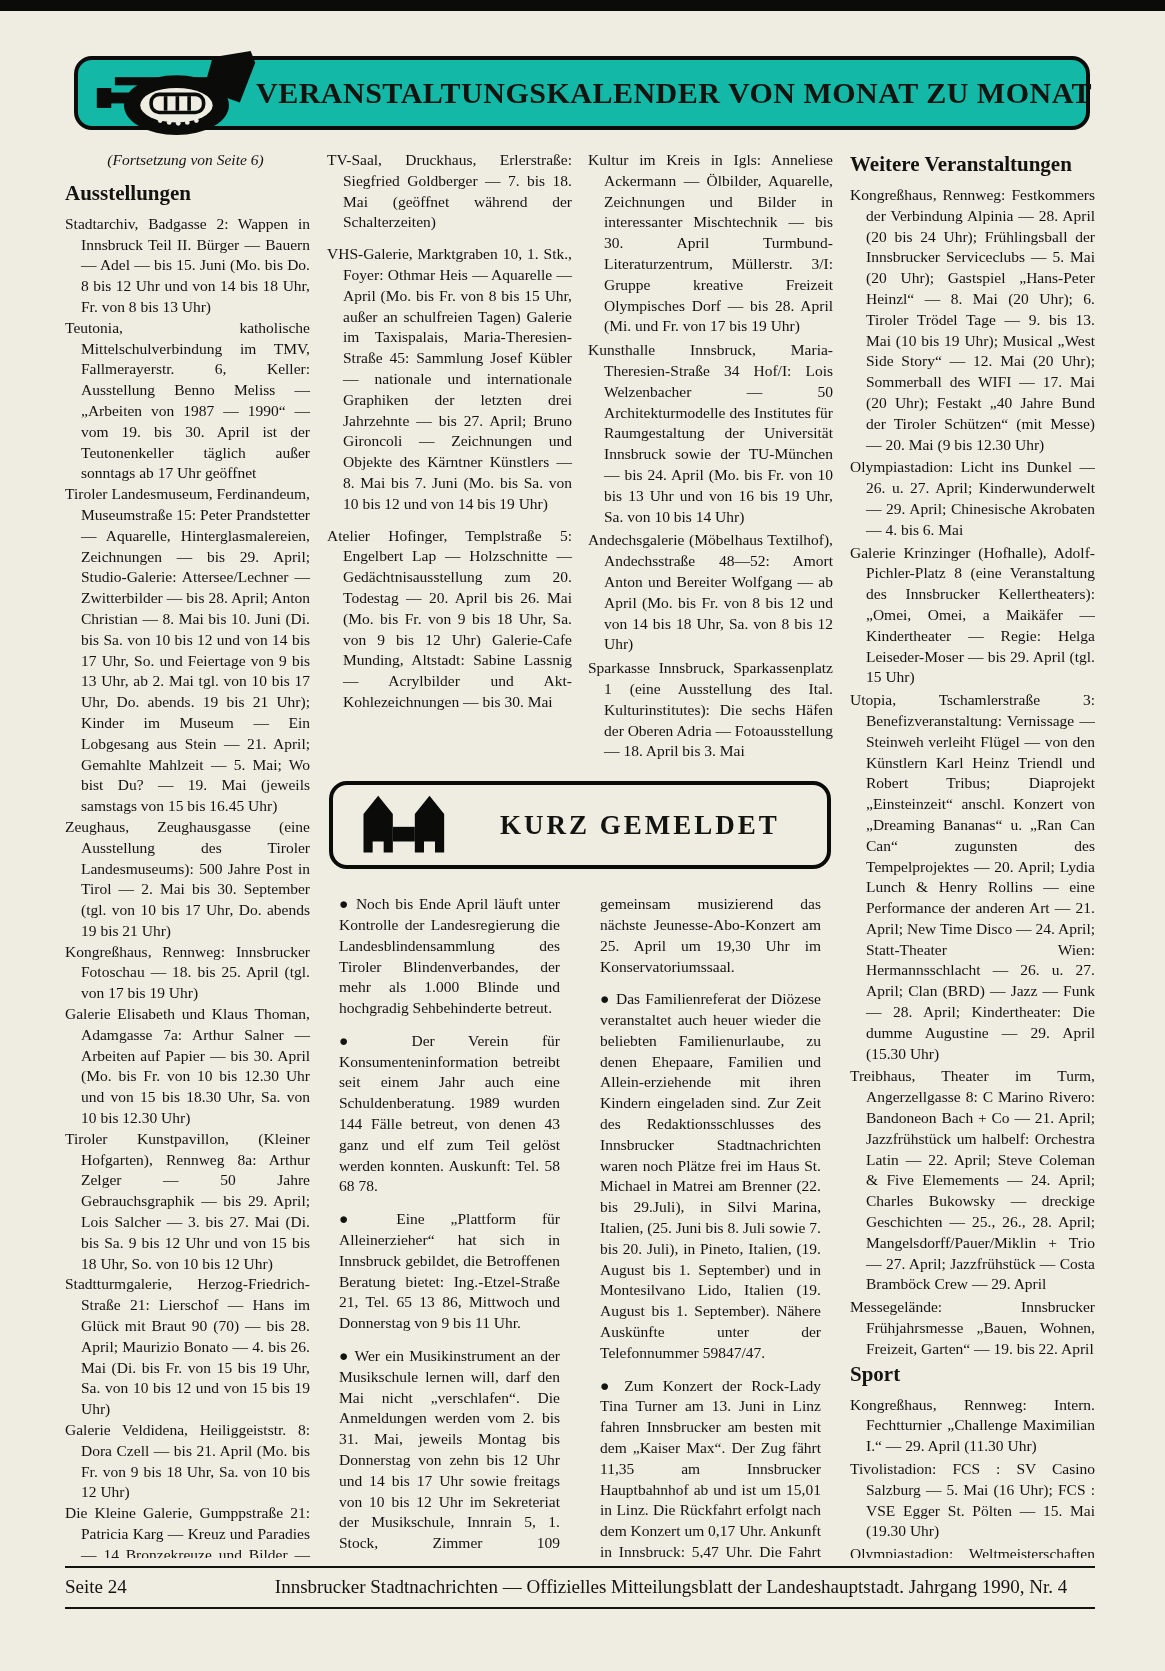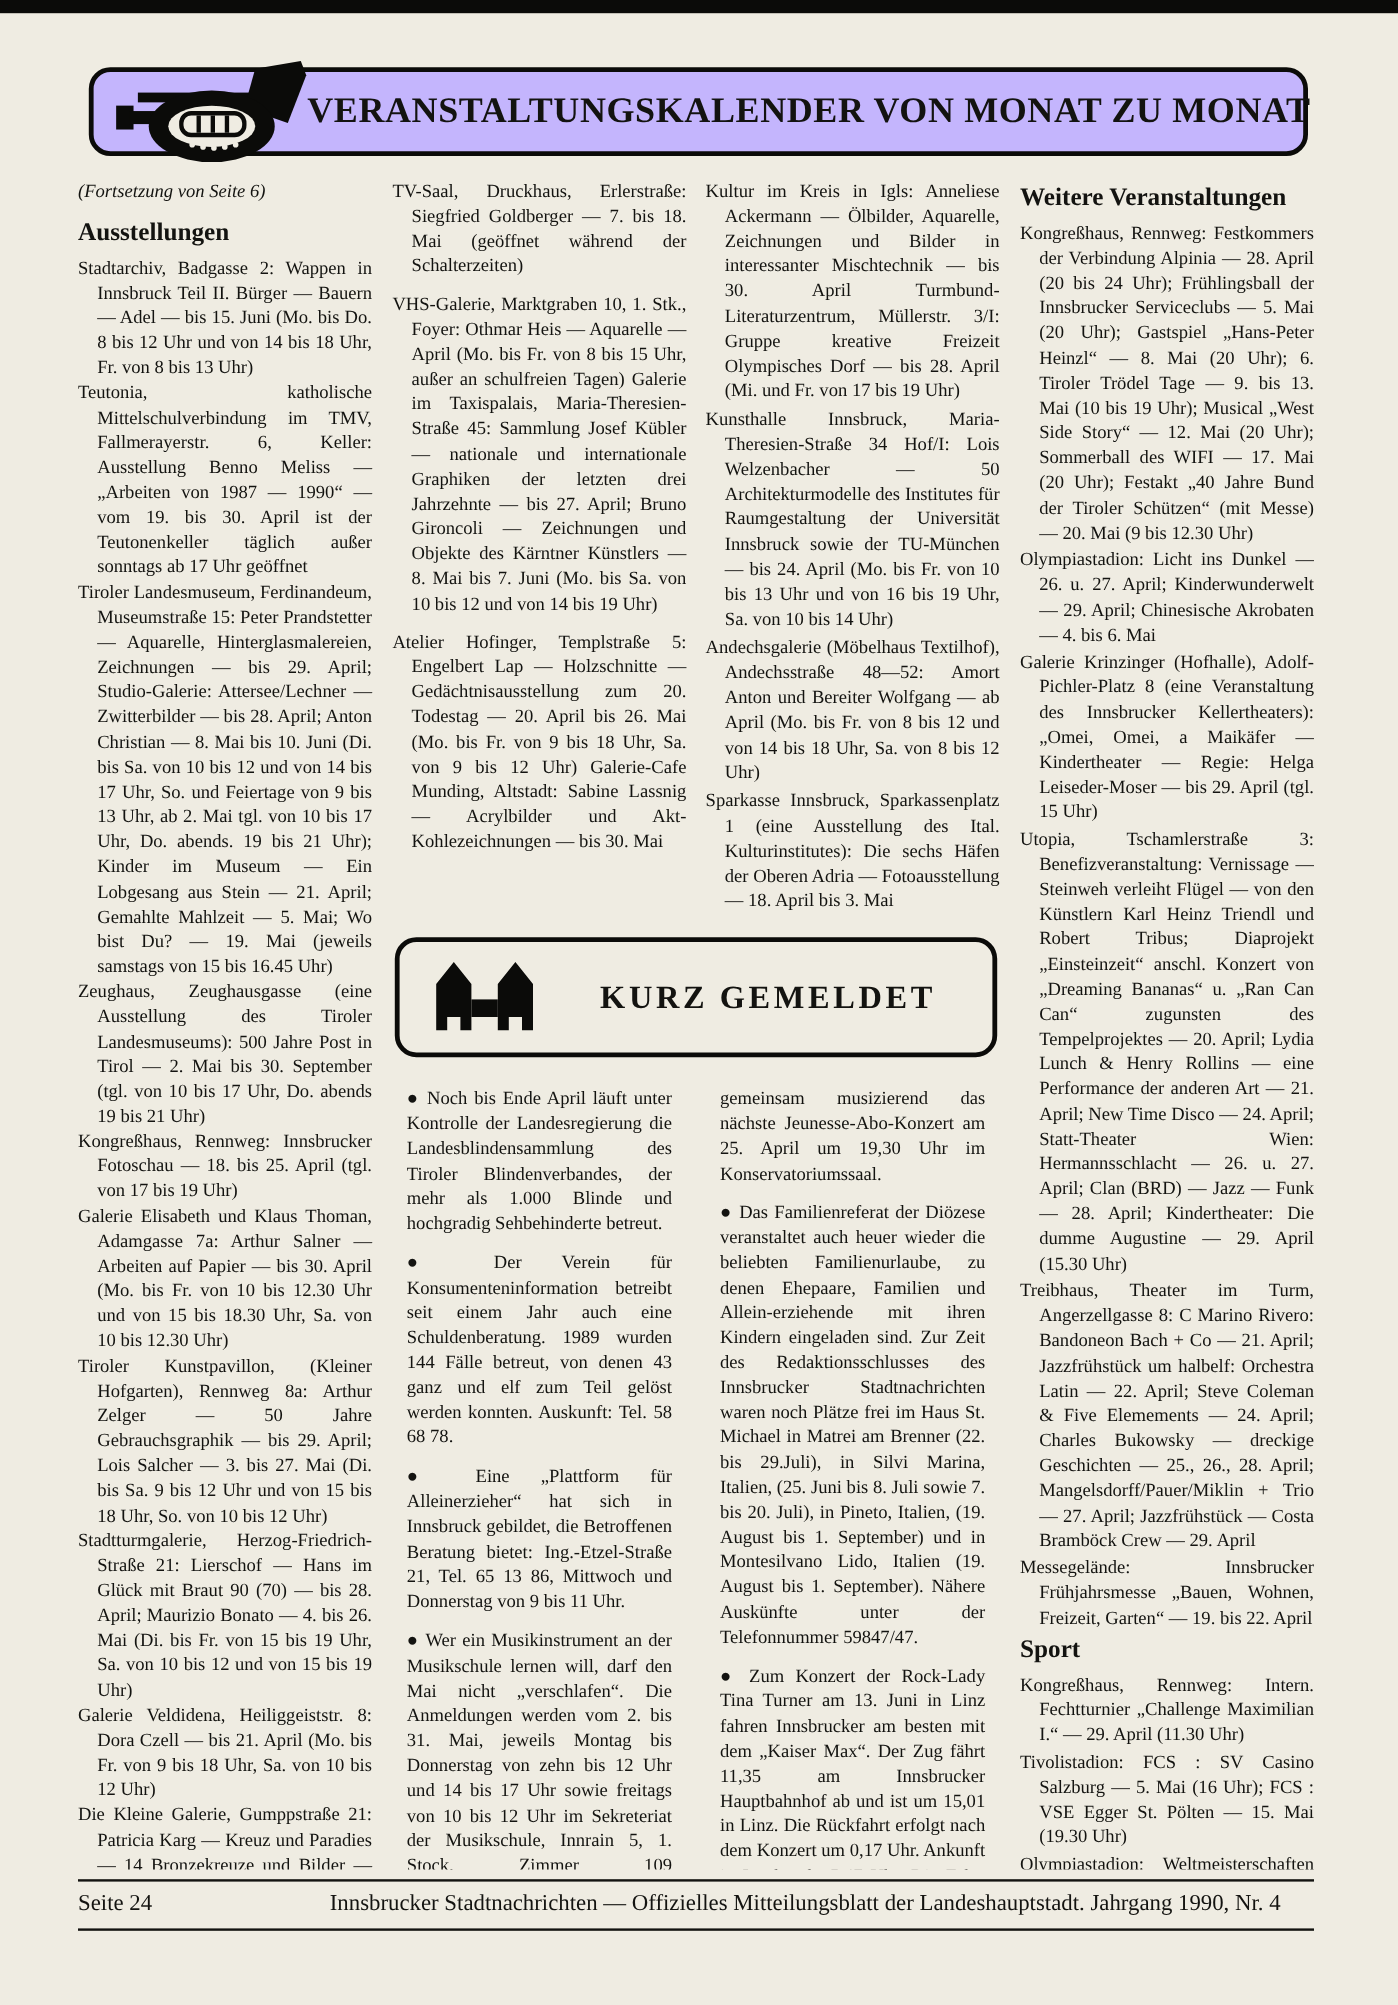--- a/index.html
+++ b/index.html
@@ -9,46 +9,46 @@
     background:#efece2;
     color:#131310;
     font-family:"Liberation Serif", serif;
     overflow:hidden;
   }
   .topbar{position:absolute;top:0;left:0;width:1165px;height:11px;background:#0b0b09;}
   .masthead{
     position:absolute;top:56px;left:74px;width:1016px;height:74px;
     border:4px solid #0b0b09;border-radius:18px;
     display:flex;align-items:center;padding:0 18px;box-sizing:border-box;
-    background:#c4b5fd;
+    background:#14b8a6;
   }
   .masthead .icon-wrap{width:160px;height:86px;flex:0 0 auto;display:flex;align-items:center;}
   .masthead-title{
     flex:1;text-align:center;
     font-size:30px;font-weight:bold;letter-spacing:.5px;white-space:nowrap;
   }
   .main{
     position:absolute;top:150px;left:65px;width:1030px;height:1408px;
     display:grid;grid-template-columns:245px 506px 245px;grid-column-gap:17px;
     overflow:hidden;
   }
   .col{font-size:15.5px;line-height:20.8px;text-align:justify;hyphens:auto;}
   .entry{margin:0;padding-left:16px;text-indent:-16px;}
   .col2top .entry{margin-bottom:11px;}
   .col3top .entry{margin-bottom:3px;}
   .col4 .entry{margin-bottom:2px;}
-  .continuation{font-style:italic;text-align:left;margin:0 4px 10px 0;font-size:15.5px;}
+  .continuation{font-style:italic;text-align:center;margin:0 4px 10px 0;font-size:15.5px;}
   .section-heading{font-size:21px;font-weight:bold;margin:0 0 9px 0;line-height:24px;}
   .col4 .section-heading{margin-top:2px;}
   .sport-heading{margin-top:14px;}
   .midwrap{display:flex;flex-direction:column;justify-content:space-between;}
   .midcols{display:grid;grid-template-columns:245px 245px;grid-column-gap:16px;}
   .kurz-banner{
     border:4px solid #0b0b09;border-radius:18px;
-    height:100px;margin:16px 2px 13px 2px;
+    height:88px;margin:16px 2px 13px 2px;
     display:flex;align-items:center;padding:0 20px;box-sizing:border-box;
   }
   .kurz-banner .icon-wrap{width:120px;height:66px;flex:0 0 auto;}
   .kurz-title{flex:1;text-align:center;font-size:27px;font-weight:bold;letter-spacing:3px;white-space:nowrap;}
   .news{margin:12px;}
   .footer{
     position:absolute;left:65px;top:1566px;width:1030px;
     border-top:2px solid #131310;border-bottom:2px solid #131310;
     display:flex;align-items:baseline;
     padding:8px 0 9px 0;

